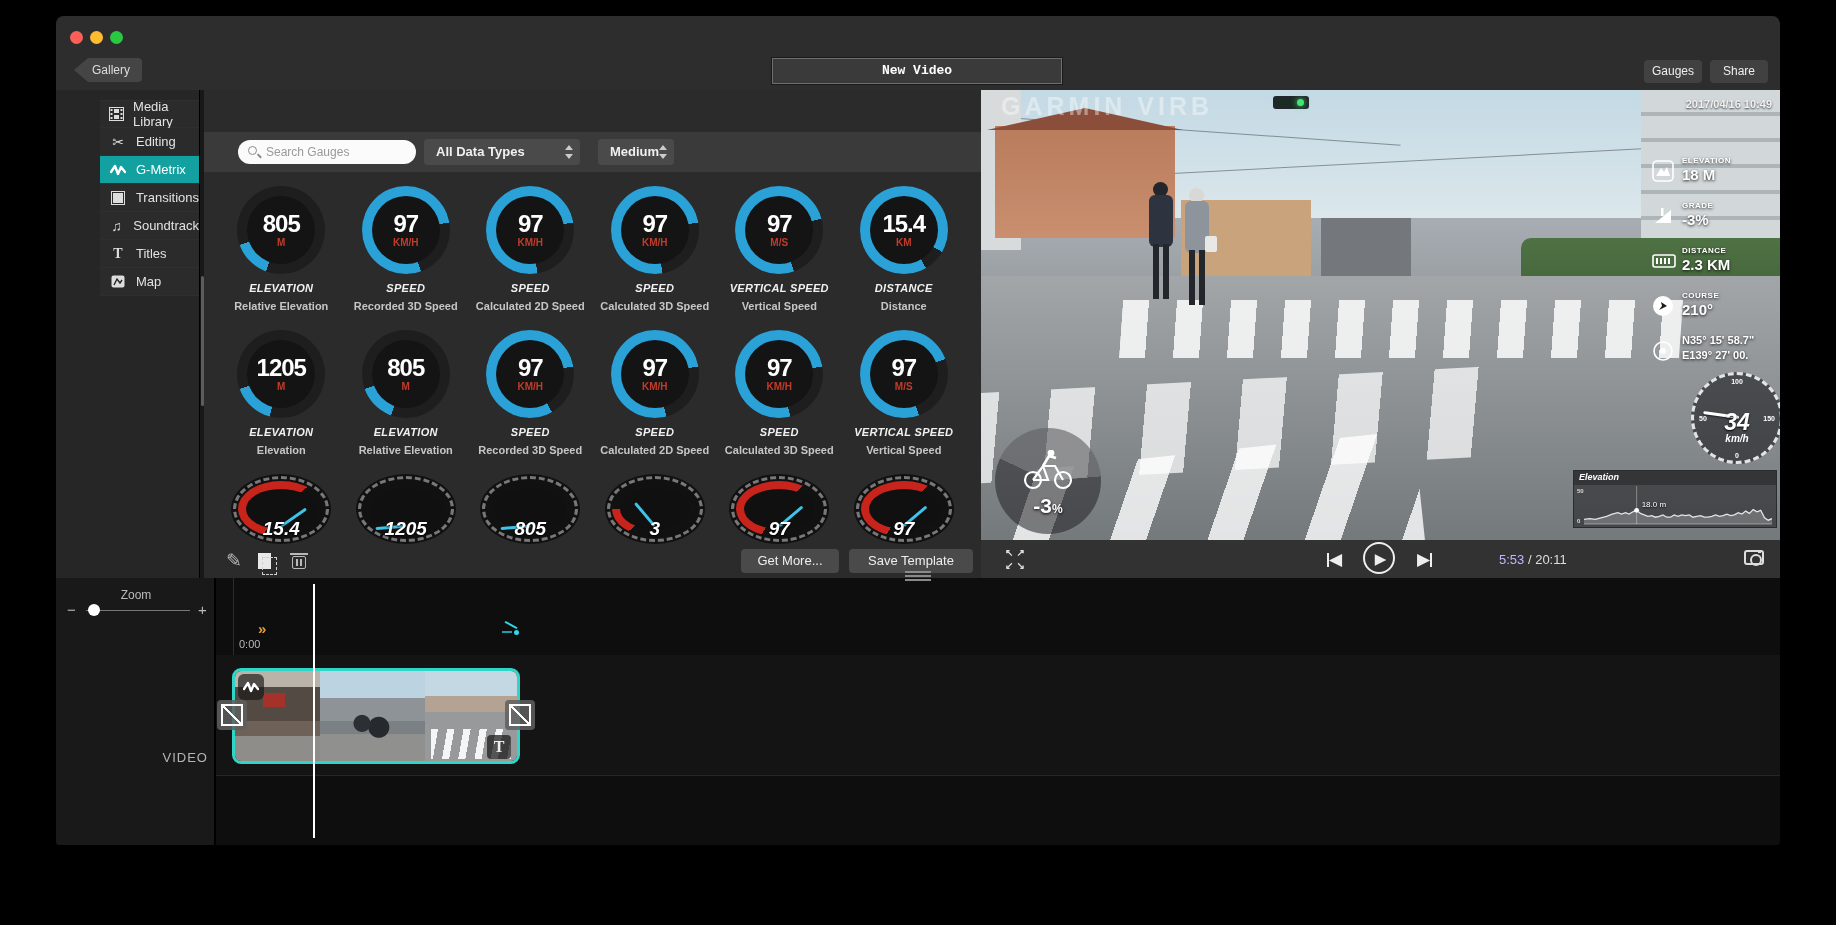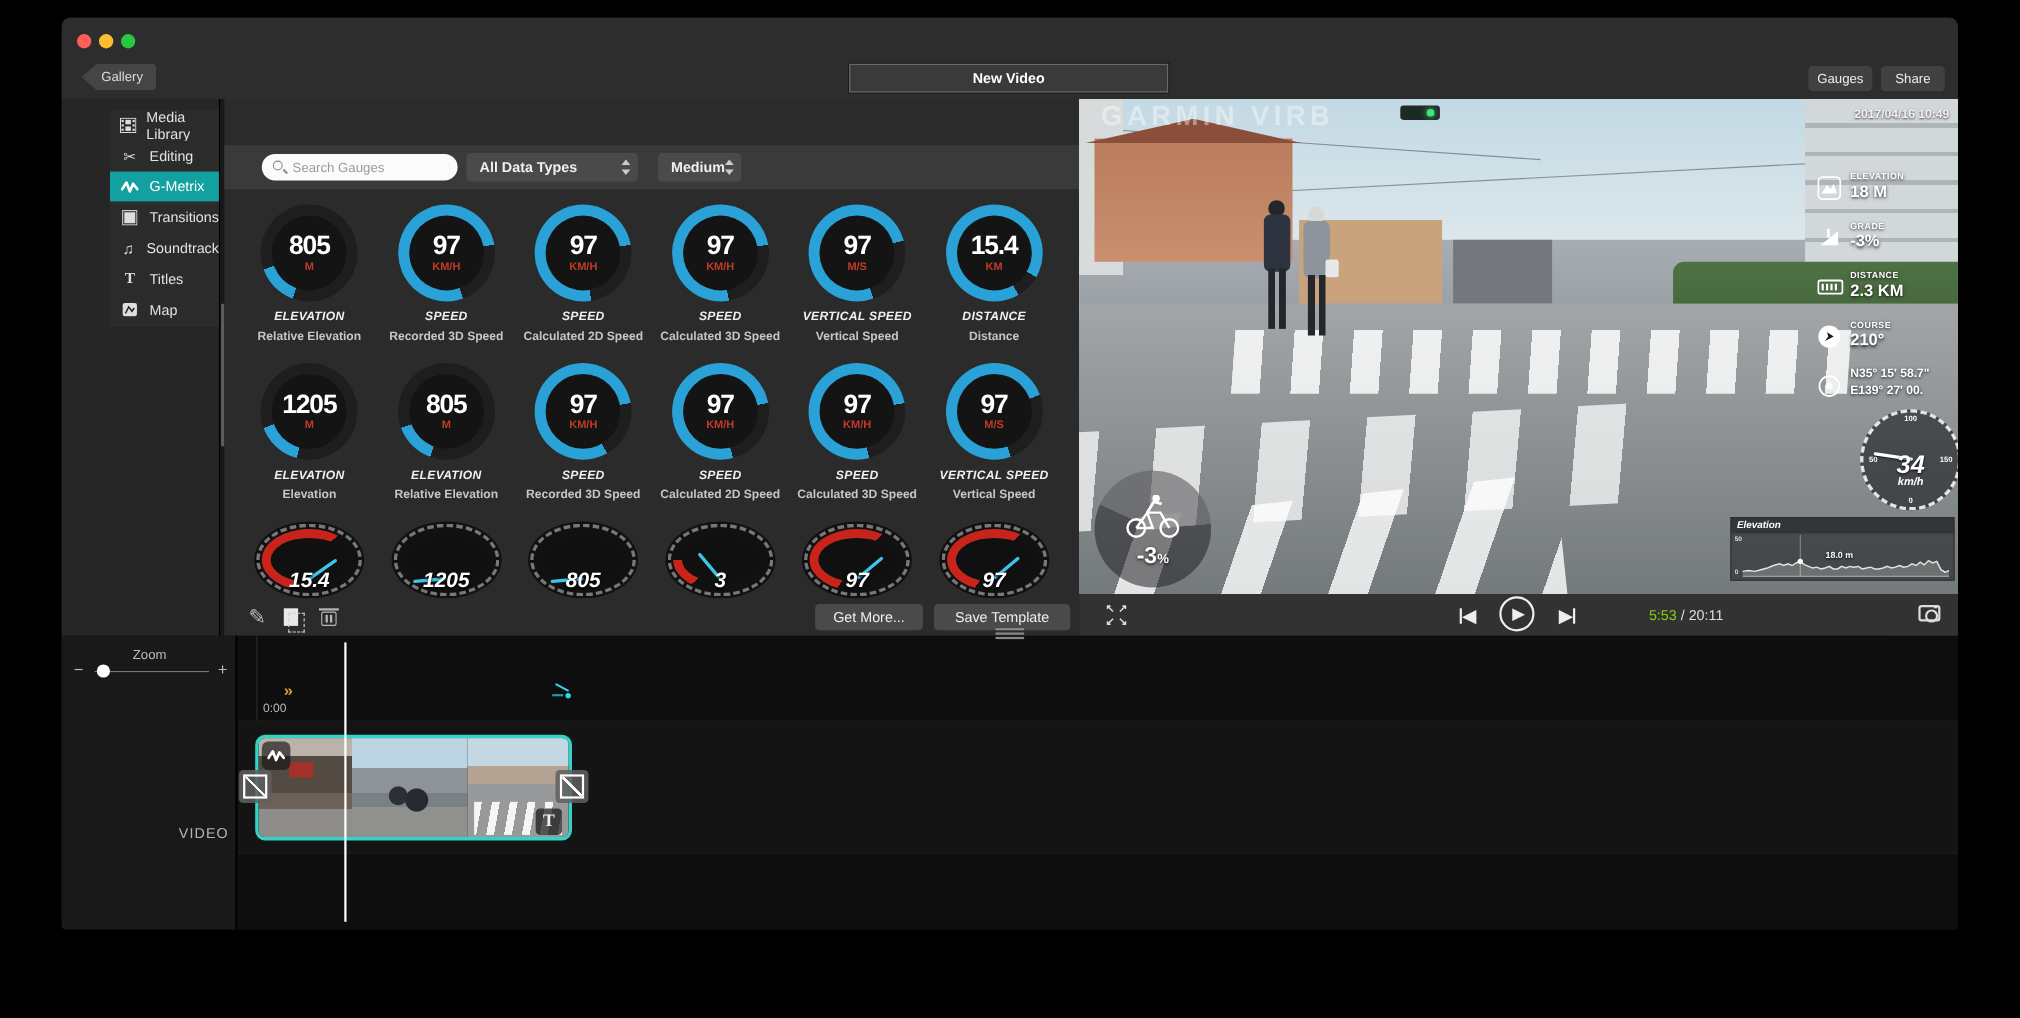--- a/index.html
+++ b/index.html
@@ -6,21 +6,21 @@
   html,body { width:1836px; height:925px; background:#000; font-family:"Liberation Sans", sans-serif; overflow:hidden; }
   :root{ --blue:#2aa2d8; --teal:#12a0a0; --clipteal:#2fd6c8; --red:#c43b2a; }
 
   .window{ position:absolute; left:56px; top:16px; width:1724px; height:829px; background:#181818; border-radius:8px 8px 4px 4px; overflow:hidden; }
 
   
   .titlebar{ position:absolute; left:0; top:0; width:100%; height:74px; background:#2d2d2d; }
   .tl{ position:absolute; top:15px; width:13px; height:13px; border-radius:50%; }
   .tl.r{ left:14px; background:#ff5f57; } .tl.y{ left:34px; background:#febc2e; } .tl.g{ left:54px; background:#28c840; }
   .gallery-btn{ position:absolute; left:18px; top:42px; height:24px; padding:0 12px 0 18px; background:#454545; color:#ddd; font-size:12px; line-height:24px; clip-path:polygon(14px 0,100% 0,100% 100%,14px 100%,0 50%); border-radius:4px; }
-  .title-box{ position:absolute; left:716px; top:42px; width:290px; height:26px; background:#3a3a3a; border:1px solid #6e6e6e; box-shadow:0 0 0 1px #1a1a1a; color:#fff; font-size:13px; font-weight:bold; text-align:center; line-height:24px; }
+  .title-box{ position:absolute; left:716px; top:42px; width:290px; height:26px; background:#3a3a3a; border:1px solid #6e6e6e; box-shadow:0 0 0 1px #1a1a1a; color:#fff; font-size:13px; font-weight:bold; text-align:center; line-height:24px;font-family:Liberation Mono, monospace; }
   .top-btn{ position:absolute; top:44px; height:23px; background:#414141; border-radius:4px; color:#eee; font-size:12px; text-align:center; line-height:23px; }
   .export{ left:1588px; width:58px; } .share{ left:1654px; width:58px; }
 
   
   .main-row{ position:absolute; left:0; top:74px; width:100%; height:488px; }
 
   
   .sidebar{ position:absolute; left:0; top:0; width:144px; height:100%; background:#262626; border-right:1px solid #000;padding-left:44px; }
   .side-item{ position:relative; height:28px; margin-top:0; display:flex; align-items:center; gap:9px; padding-left:9px; color:#e2e2e2; font-size:13px; border-bottom:1px solid #2f2f2f; background:#2b2b2b; }
   .side-item:first-child{ margin-top:10px; border-top:1px solid #2f2f2f;}
@@ -119,32 +119,32 @@
   .speedo .t-bottom{ left:50%; bottom:2px; transform:translateX(-50%); }
   .speedo .sval{ position:absolute; left:0; top:34px; width:100%; text-align:center; color:#fff; font-size:23px; font-weight:bold; font-style:italic; text-shadow:0 1px 2px #000; }
   .speedo .sunit{ position:absolute; left:0; top:58px; width:100%; text-align:center; color:#fff; font-size:10px; font-weight:bold; font-style:italic; }
   .speedo .sneedle{ position:absolute; left:9px; top:41px; width:36px; height:3px; background:#fff; border-radius:2px; transform-origin:100% 50%; box-shadow:0 1px 2px rgba(0,0,0,.6); }
 
   .elev-chart{ position:absolute; left:592px; top:380px; width:204px; height:58px; background:rgba(28,28,30,.55); border:1px solid rgba(0,0,0,.4); }
   .elev-chart .ehead{ height:14px; background:rgba(0,0,0,.28); color:#fff; font-size:9px; font-style:italic; font-weight:bold; padding:1px 0 0 5px; }
   .elev-chart .ey{ position:absolute; left:3px; color:#ddd; font-size:6px; font-weight:bold; }
   .ey.top{ top:17px; } .ey.bot{ bottom:3px; }
   .elev-chart svg{ position:absolute; left:10px; top:15px; }
-  .emark-label{ position:absolute; color:#fff; font-size:8px; font-weight:bold; text-shadow:0 1px 2px #000;margin-left:18px; }
+  .emark-label{ position:absolute; color:#fff; font-size:8px; font-weight:normal; text-shadow:0 1px 2px #000; }
 
   
   .playbar{ position:absolute; left:0; top:450px; width:799px; height:38px; background:#323232; }
   .fsbtn{ position:absolute; left:24px; top:9px; width:20px; height:20px; color:#ddd; }
   .fsbtn span{ position:absolute; font-size:10px; font-weight:bold; }
   .step{ position:absolute; top:9px; color:#eee; font-size:17px; }
   .step .bar{ display:inline-block; width:2px; height:14px; background:#eee; vertical-align:-2px; }
   .stepback{ left:346px; } .stepfwd{ left:436px; }
   .playbtn{ position:absolute; left:382px; top:2px; width:32px; height:32px; border:2px solid #eee; border-radius:50%; color:#eee; text-align:center; font-size:15px; line-height:30px; padding-left:3px; }
   .timecode{ position:absolute; left:518px; top:12px; font-size:13px; color:#ddd; }
-  .timecode .cur{ color:#84cc16; }
+  .timecode .cur{ color:#c4b5fd; }
   .cambtn{ position:absolute; right:16px; top:10px; width:20px; height:15px; border:2px solid #ddd; border-radius:3px; }
   .cambtn::before{ content:""; position:absolute; left:4px; top:2px; width:8px; height:8px; border:2px solid #ddd; border-radius:50%; }
   .cambtn::after{ content:""; position:absolute; right:1px; top:-1px; width:3px; height:2px; background:#ddd; }
 
   
   .timeline{ position:absolute; left:0; top:562px; width:100%; height:267px; background:#0e0e0e; }
   .tl-left{ position:absolute; left:0; top:0; width:160px; height:100%; background:#191919; border-right:2px solid #000; }
   .hline{ position:absolute; left:0; width:100%; height:1px; background:#262626; }
   .zoom-label{ position:absolute; left:0; top:10px; width:160px; text-align:center; color:#bbb; font-size:12px; }
   .zminus,.zplus{ position:absolute; top:23px; color:#bbb; font-size:15px; }

